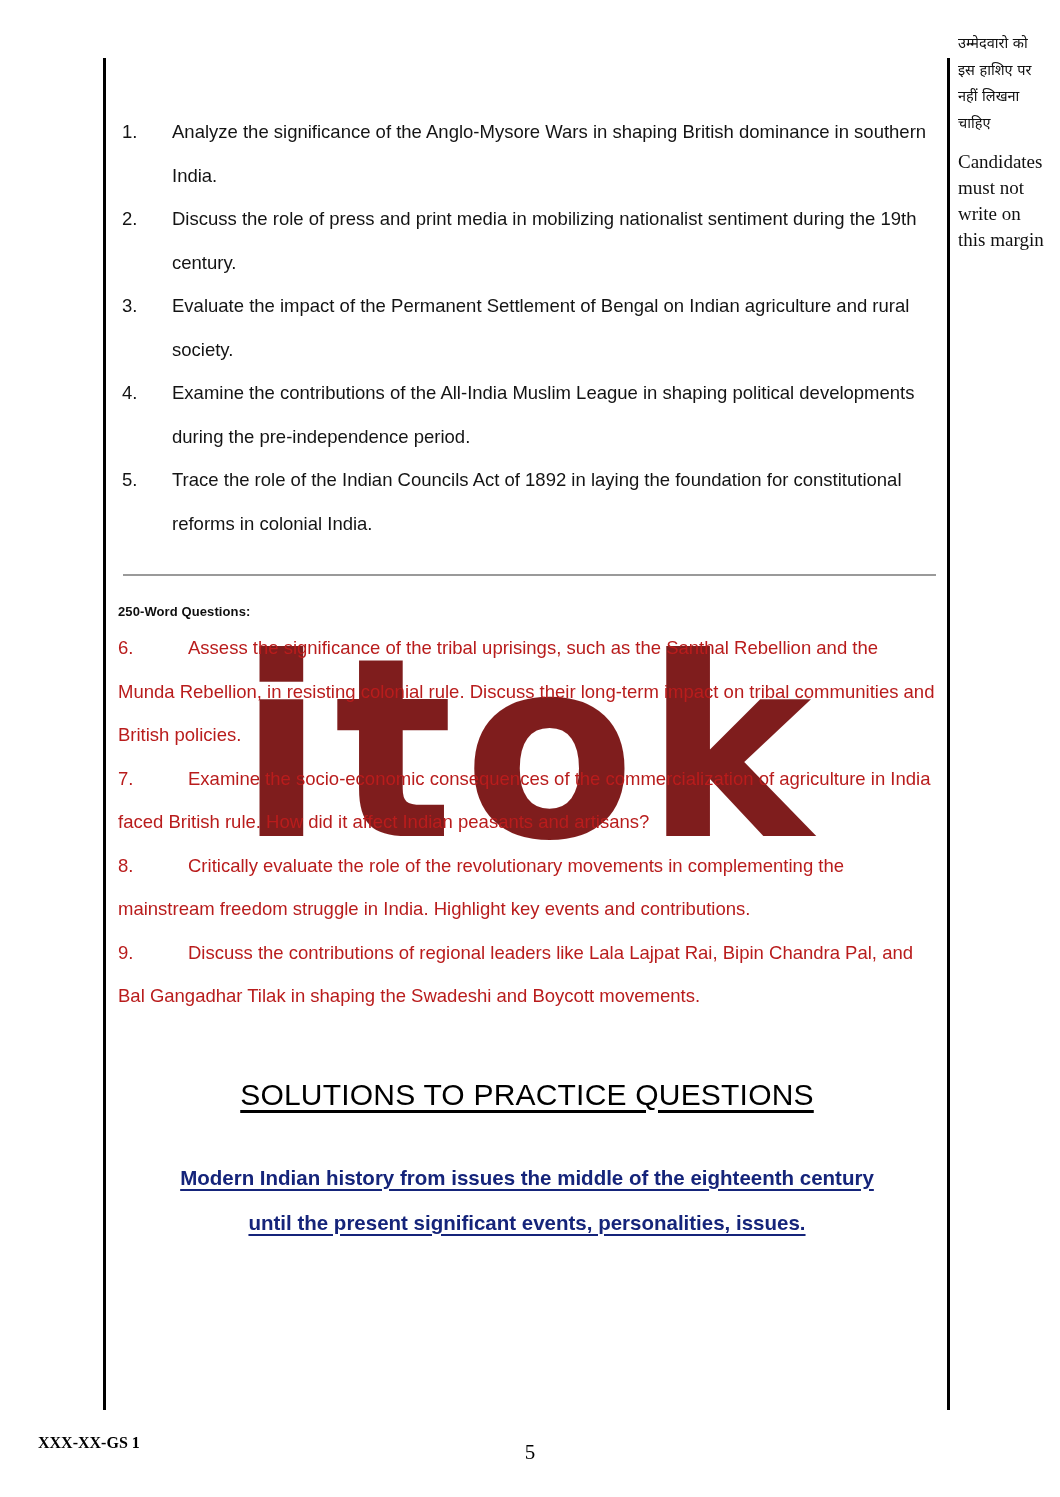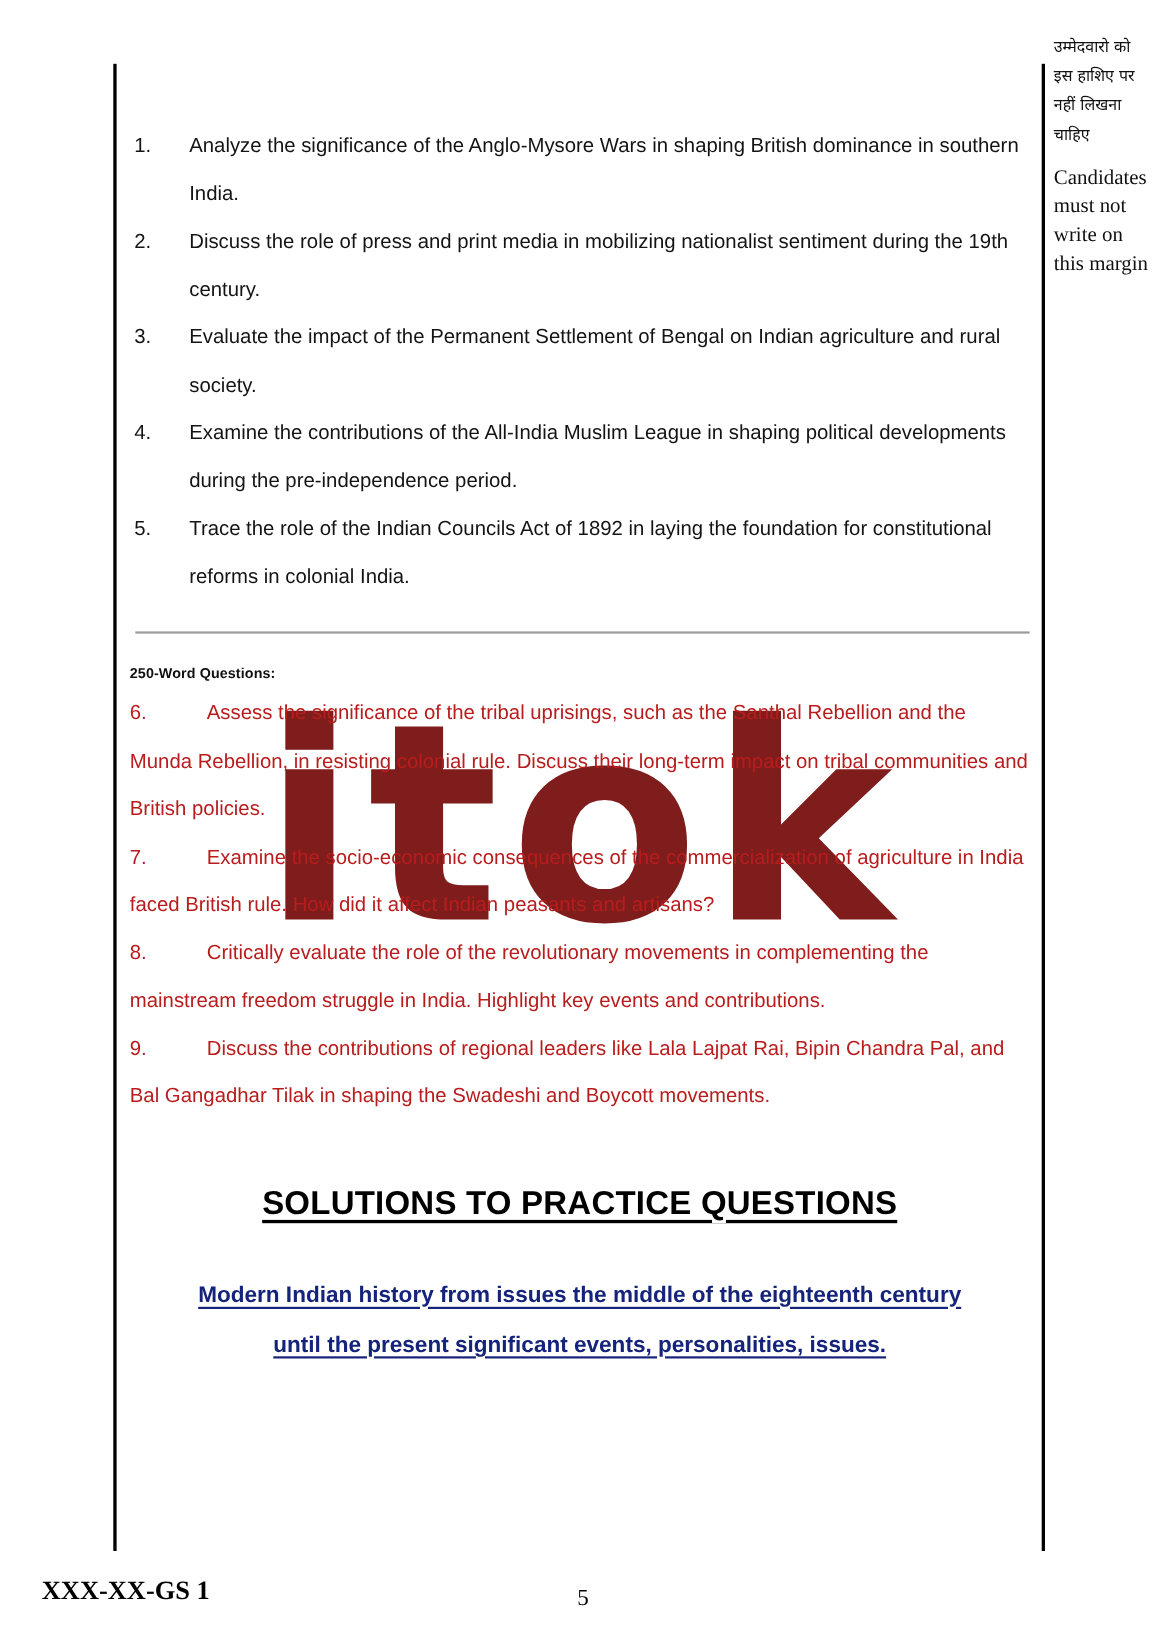--- a/index.html
+++ b/index.html
@@ -113,21 +113,21 @@
   }
   .q-para .qnum {
     display: inline-block;
     width: 70px;
   }
 
   
   .solutions-title {
     text-align: center;
     font-size: 30px;
-    font-weight: 700;
+    font-weight: 400;
     color: #000000;
     text-decoration: underline;
     text-underline-offset: 5px;
     letter-spacing: 0.2px;
     margin: 57px 0 0 0;
     line-height: 40px;
   }
   .topic-title {
     text-align: center;
     font-size: 20.5px;
@@ -163,21 +163,21 @@
     white-space: nowrap;
   }
 
   
   #footer-code {
     position: absolute;
     left: 38px;
     top: 1434px;
     font-family: "Liberation Serif", serif;
     font-weight: 700;
-    font-size: 24px;
+    font-size: 16px;
     color: #000000;
     z-index: 2;
   }
   #footer-page {
     position: absolute;
     left: 0;
     top: 1440px;
     width: 1060px;
     text-align: center;
     font-family: "Liberation Serif", serif;

